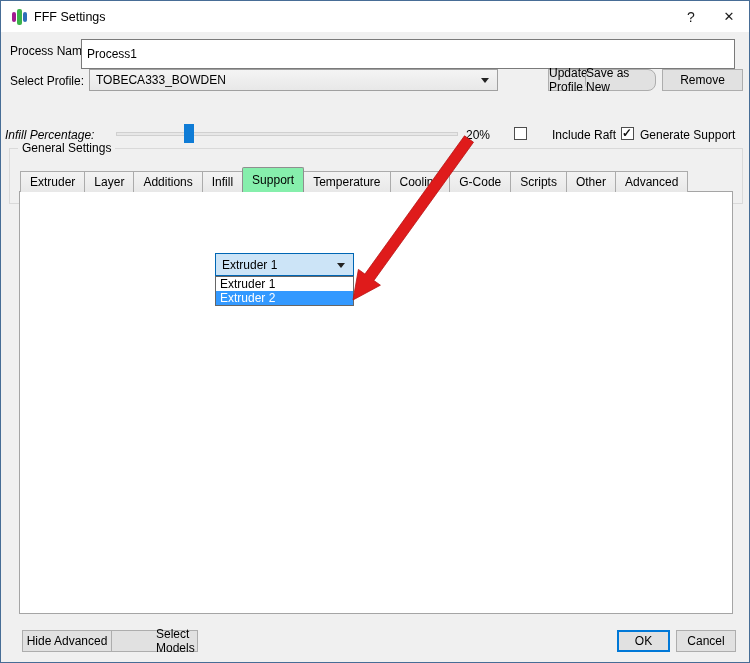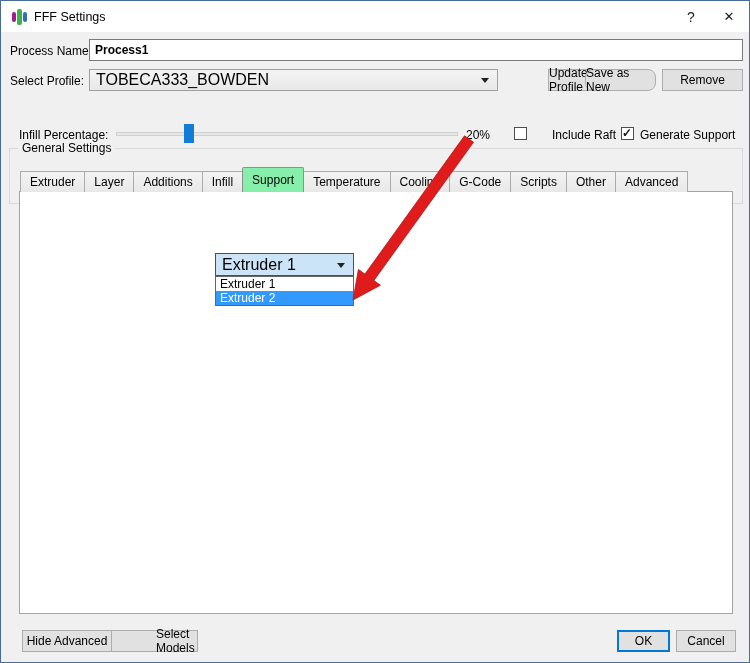--- a/index.html
+++ b/index.html
@@ -15,21 +15,21 @@
   .appicon .b1{position:absolute;left:0;top:3px;width:4px;height:10px;background:#a21a90;border-radius:2px;}
   .appicon .b2{position:absolute;left:5px;top:0;width:5px;height:16px;background:#3bb24a;border-radius:2px;}
   .appicon .b3{position:absolute;left:11px;top:3px;width:4px;height:10px;background:#2d6fb8;border-radius:2px;}
   .cap-btn{position:absolute;top:0;height:31px;display:flex;align-items:center;justify-content:center;font-size:14px;color:#1a1a1a;cursor:default;}
   .help-btn{left:672px;width:36px;}
   .close-btn{left:708px;width:40px;font-size:13px;}
   
   .tbox{position:absolute;box-sizing:border-box;background:#fff;border:1px solid #7a7a7a;font-size:12px;padding:0 5px;font-family:"Liberation Sans",sans-serif;color:#000;}
   .btn{position:absolute;box-sizing:border-box;background:#e1e1e1;border:1px solid #adadad;font-size:12px;display:flex;align-items:center;justify-content:center;color:#000;}
   .btn.focused{border:2px solid #0078d7;}
-  .combo{position:absolute;box-sizing:border-box;background:linear-gradient(#f4f4f4,#e8e8e8);border:1px solid #a0a0a0;font-size:16px;display:flex;align-items:center;padding:4px 6px;color:#000;}
+  .combo{position:absolute;box-sizing:border-box;background:linear-gradient(#f4f4f4,#e8e8e8);border:1px solid #a0a0a0;font-size:12px;display:flex;align-items:center;padding:4px 6px;color:#000;}
   .combo .tri{position:absolute;right:8px;top:50%;margin-top:-2px;width:0;height:0;border-left:4px solid transparent;border-right:4px solid transparent;border-top:5px solid #222;}
   .combo.open-state{background:#cce4f7;border:1px solid #0066b4;}
   
   .gbox{position:absolute;box-sizing:border-box;border:1px solid #d5d5d5;}
   .gbox.on-gray{border-color:#d9d9d9;margin-top:48px;}
   .gtitle{position:absolute;top:-8px;left:8px;padding:0 4px;font-size:12px;background:#fff;white-space:nowrap;}
   .gtitle.gray{background:#f0f0f0;}
   
   .cb{position:absolute;width:13px;height:13px;box-sizing:border-box;background:#fff;border:1px solid #4d4d4d;}
   .cb.checked::after{content:"✓";position:absolute;left:0px;top:-2px;font-size:12px;font-weight:bold;color:#111;}
@@ -66,35 +66,35 @@
       <span class="b1"></span>
         <span class="b2"></span>
         <span class="b3"></span>
     </span>
     <span class="title-text">FFF Settings</span>
     <span class="cap-btn help-btn">?</span>
     <span class="cap-btn close-btn">✕</span>
   </div>
 
   <span class="abs lbl" style="left:9px;top:43px;">Process Name:</span>
-  <input class="tbox" style="left: 88px; top: 38px; width: 654px; height: 22px; font-weight: bold;" value="Process1">
+  <input class="tbox" style="left: 80px; top: 38px; width: 654px; height: 30px;" value="Process1">
 
   <span class="abs lbl" style="left:9px;top:73px;">Select Profile:</span>
   <div class="combo" style="left:88px;top:68px;width:409px;height:22px;">
     <span>TOBECA333_BOWDEN</span>
     <span class="tri"></span>
   </div>
   <div class="btn" style="left:503px;top:68px;width:75px;height:22px;margin-left:44px;">Update Profile</div>
   <div class="btn" style="left:584px;top:68px;width:71px;height:22px;border-radius:8px;">Save as New</div>
   <div class="btn" style="left:661px;top:68px;width:81px;height:22px;">Remove</div>
 
   <div class="gbox on-gray" style="left:8px;top:99px;width:734px;height:56px;">
     <span class="gtitle gray">General Settings</span>
   </div>
-  <span class="abs lbl" style="left:18px;top:127px;">Infill Percentage:</span>
+  <span class="abs lbl" style="left:4px;top:127px;font-style:italic;">Infill Percentage:</span>
   <div class="slider-track" style="left:115px;top:131px;width:342px;height:4px;"></div>
   <div class="slider-handle" style="left:183px;top:123px;width:10px;height:19px;"></div>
   <span class="abs lbl" style="left:465px;top:127px;">20%</span>
   <span class="cb" style="left:513px;top:126px;"></span>
   <span class="abs lbl" style="left:532px;top:127px;margin-left:19px;">Include Raft</span>
   <span class="cb checked" style="left:620px;top:126px;"></span>
   <span class="abs lbl" style="left:639px;top:127px;">Generate Support</span>
 
   <div class="tabbar">
     <div class="tab">Extruder</div>

